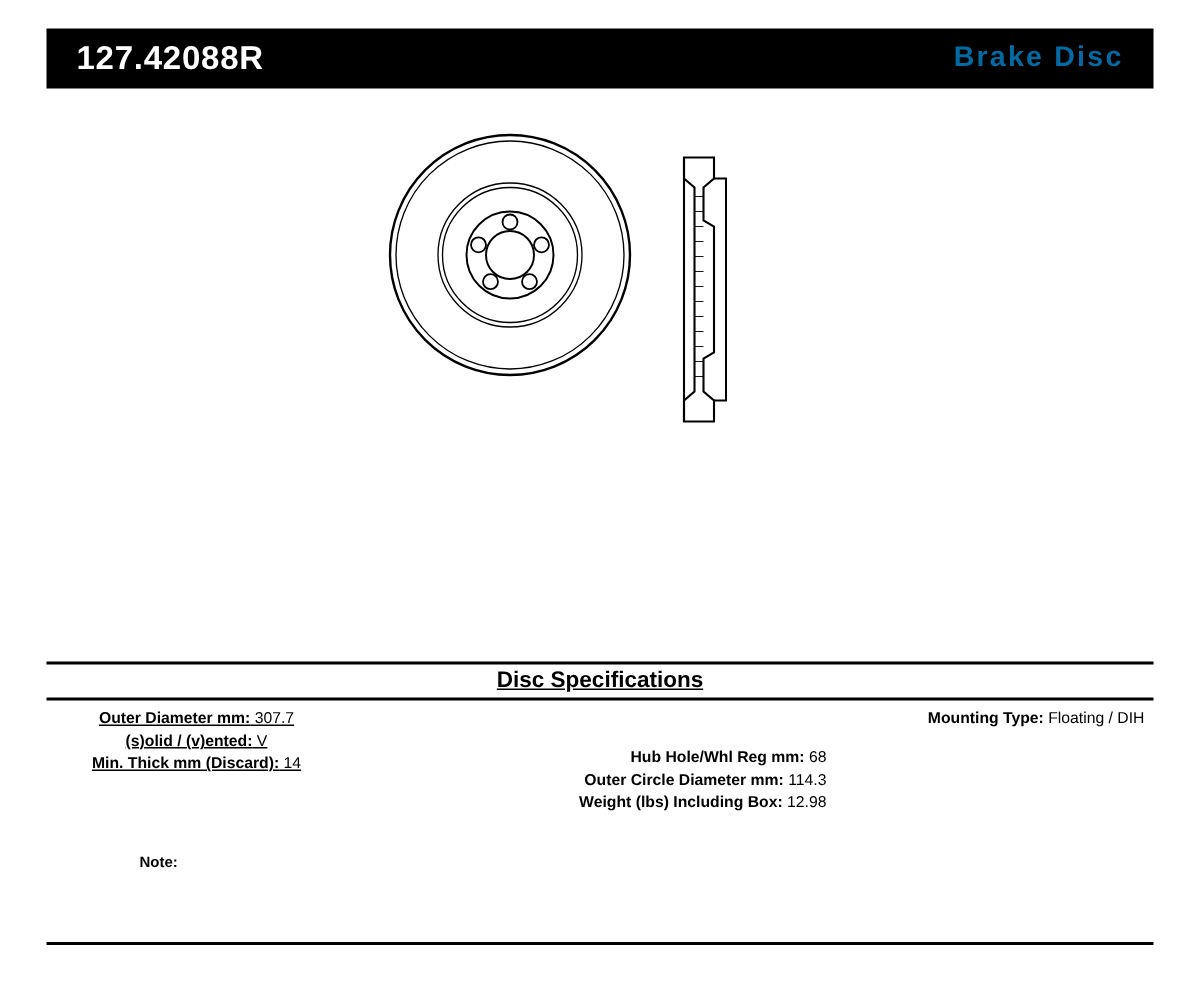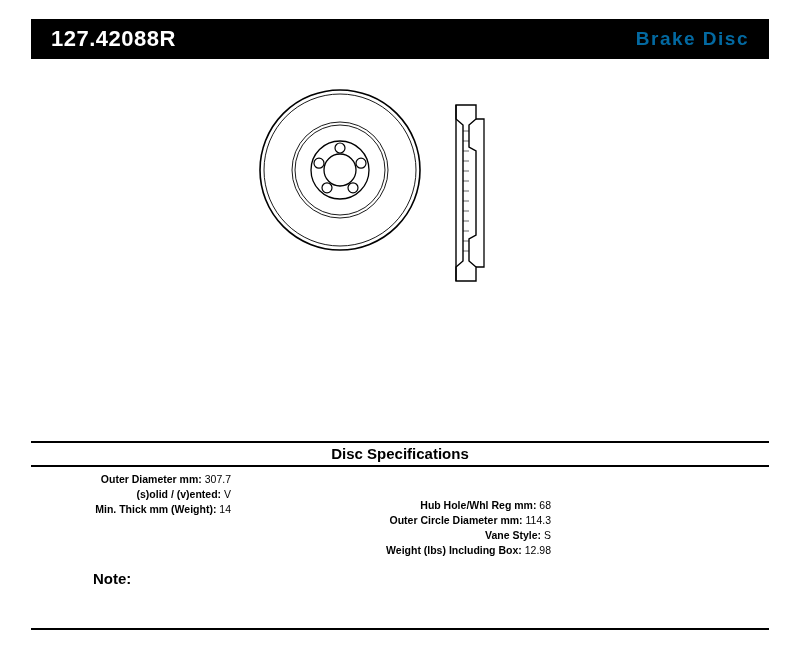--- a/index.html
+++ b/index.html
@@ -56,58 +56,60 @@
     left: 31px;
     top: 441px;
     width: 738px;
     border-top: 2px solid #000000;
     border-bottom: 2px solid #000000;
     height: 26px;
     text-align: center;
     font-size: 15px;
     font-weight: bold;
     line-height: 22px;
+    text-decoration: underline;
   }
   .spec-columns {
     position: absolute;
     left: 31px;
     top: 472px;
     width: 738px;
     display: flex;
     font-size: 11px;
   }
   .col {
     font-size: 10.5px;
     line-height: 15px;
   }
   .col-left {
     width: 204px;
-    text-align: right;
+    text-align: center;
     padding-right: 4px;
+    text-decoration: underline;
   }
   .col-mid {
     width: 320px;
     text-align: right;
     padding-right: 4px;
     margin-top: 26px;
   }
   .col-right {
     width: 214px;
     text-align: right;
     padding-right: 6px;
   }
   .spec-line { white-space: nowrap; }
   .spec-line b { font-weight: bold; }
 
   .note {
     position: absolute;
     left: 31px;
     top: 570px;
     width: 300px;
-    font-size: 15px;
+    font-size: 10px;
     font-weight: bold;
     padding-left: 62px;
   }
   .bottom-rule {
     position: absolute;
     left: 31px;
     top: 628px;
     width: 738px;
     border-top: 2px solid #000000;
   }
@@ -152,27 +154,29 @@
       </g>
     </svg>
   </div>
 
   <div class="spec-title-bar">Disc Specifications</div>
 
   <div class="spec-columns">
     <div class="col col-left">
       <div class="spec-line"><b>Outer Diameter mm:</b> 307.7</div>
       <div class="spec-line"><b>(s)olid / (v)ented:</b> V</div>
-      <div class="spec-line"><b>Min. Thick mm (Weight):</b> 14</div>
+      <div class="spec-line"><b>Min. Thick mm (Discard):</b> 14</div>
     </div>
     <div class="col col-mid">
       <div class="spec-line"><b>Hub Hole/Whl Reg mm:</b> 68</div>
       <div class="spec-line"><b>Outer Circle Diameter mm:</b> 114.3</div>
-      <div class="spec-line"><b>Vane Style:</b> S</div>
       <div class="spec-line"><b>Weight (lbs) Including Box:</b> 12.98</div>
+    </div>
+    <div class="col col-right">
+      <div class="spec-line"><b>Mounting Type:</b> Floating / DIH</div>
     </div>
   </div>
 
   <div class="note">Note:</div>
 
   <div class="bottom-rule"></div>
 
 </div>
 
 </body></html>

